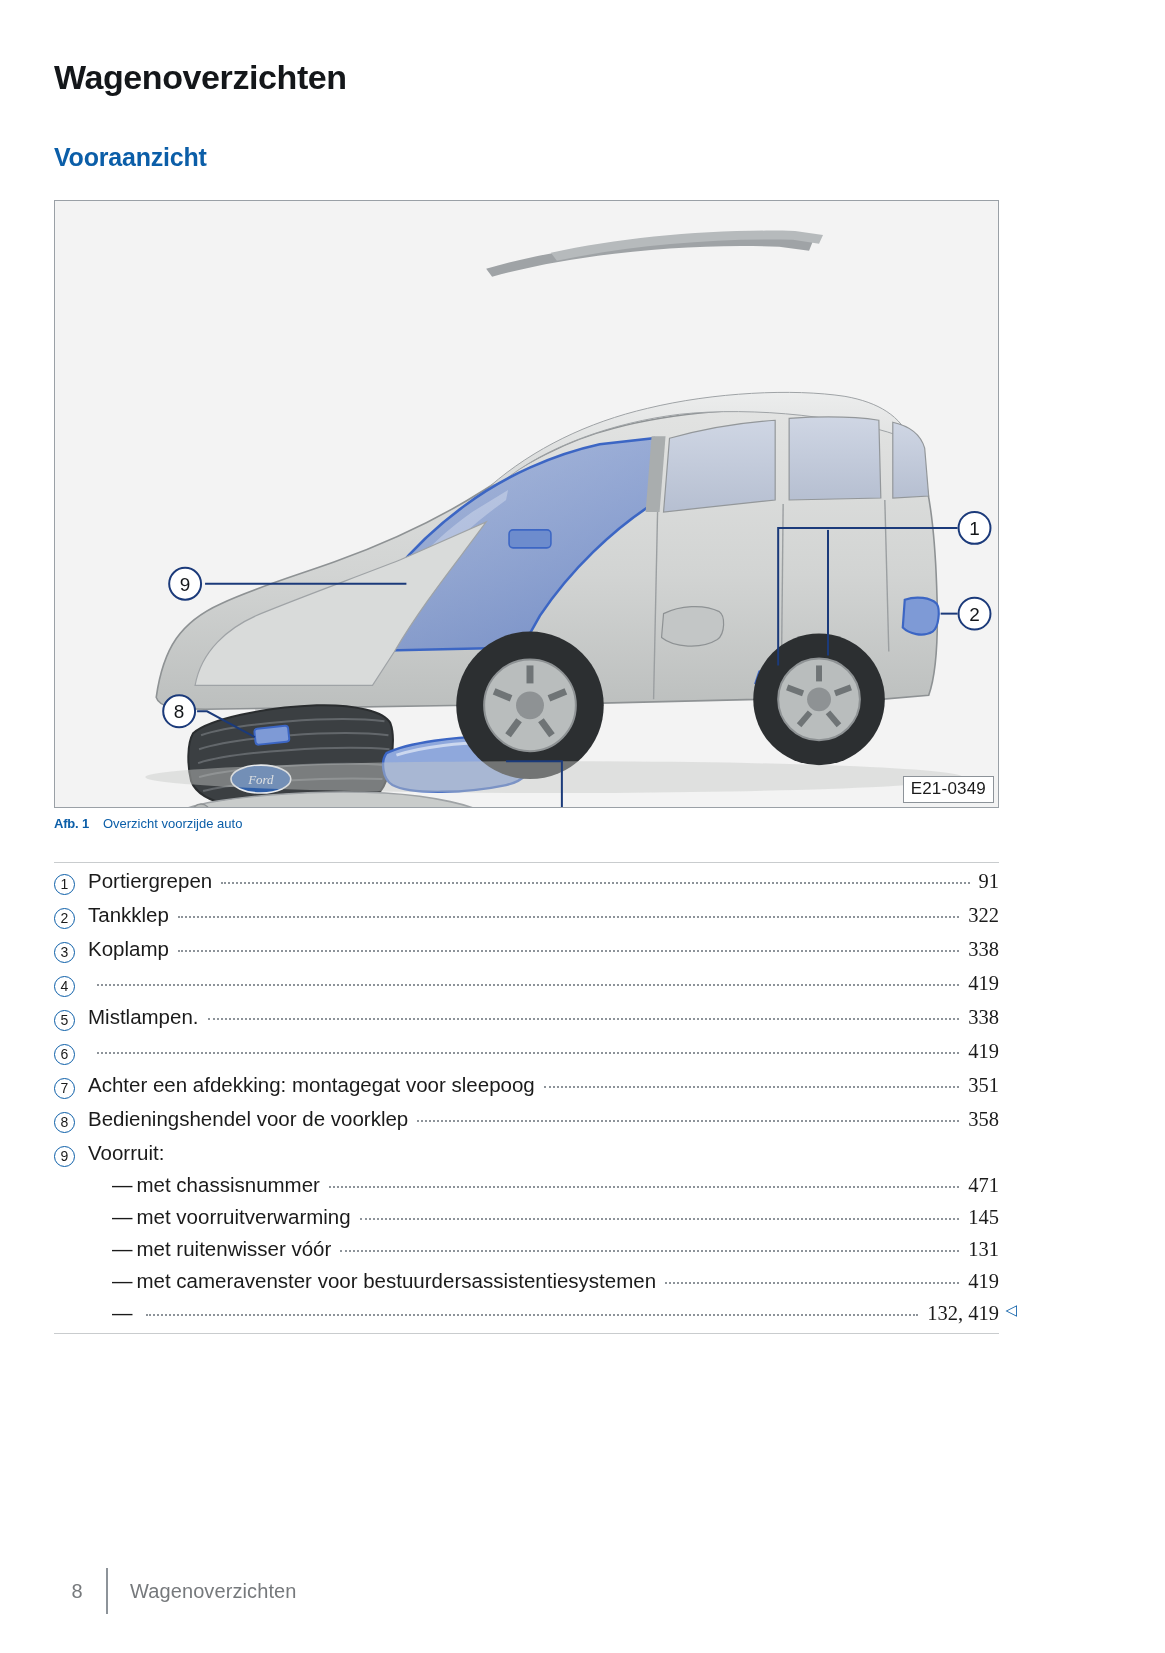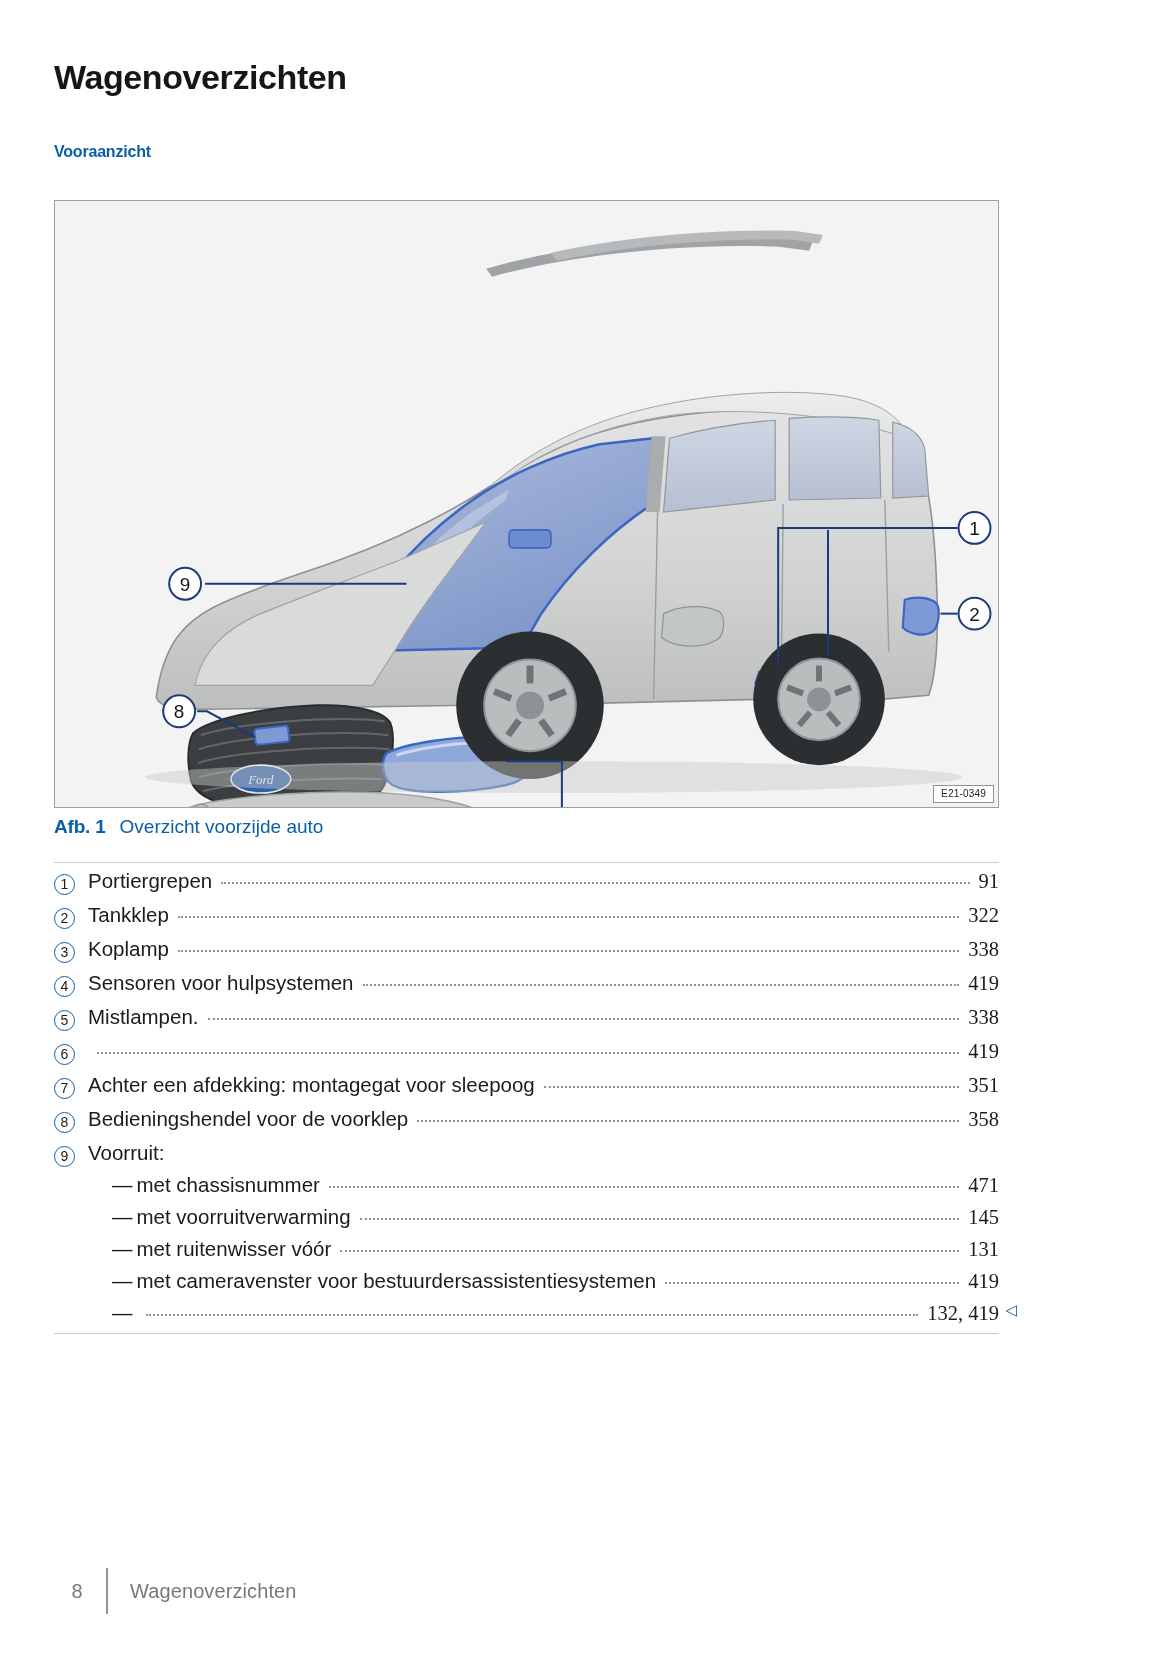--- a/index.html
+++ b/index.html
@@ -27,21 +27,21 @@
     top: 58px;
     font-size: 34px;
     font-weight: bold;
     letter-spacing: -0.4px;
     color: #14171a;
   }
   .h2 {
     position: absolute;
     left: 54px;
     top: 143px;
-    font-size: 16px;
+    font-size: 25px;
     font-weight: bold;
     letter-spacing: -0.2px;
     color: #0b5ea8;
   }
 
   
   .figure {
     position: absolute;
     left: 54px;
     top: 200px;
@@ -52,32 +52,32 @@
     overflow: hidden;
   }
   .figure svg { display: block; width: 100%; height: 100%; }
 
   .figcode {
     position: absolute;
     right: 4px;
     bottom: 4px;
     background: #ffffff;
     border: 1px solid #8d9399;
-    font-size: 10px;
+    font-size: 17px;
     padding: 2px 7px 3px 7px;
     letter-spacing: 0.2px;
     color: #1b1b1b;
     font-family: "Liberation Sans", sans-serif;
   }
 
   .figcaption {
     position: absolute;
     left: 54px;
     top: 816px;
-    font-size: 19px;
+    font-size: 13px;
     color: #0b5ea8;
     white-space: nowrap;
   }
   .figcaption .lbl { font-weight: bold; letter-spacing: -0.2px; }
   .figcaption .txt { font-weight: normal; margin-left: 14px; }
 
   
   .legend {
     position: absolute;
     left: 54px;
@@ -406,21 +406,20 @@
         </span>
       <span class="label">Koplamp</span>
       <span class="dots"></span>
       <span class="pg">338</span>
     </div>
 
     <div class="lrow">
       <span class="num">
           <span class="circnum">4</span>
         </span>
-      <span class="label">Sensoren voor hulpsystemen</span>
       <span class="dots"></span>
       <span class="pg">419</span>
     </div>
 
     <div class="lrow">
       <span class="num">
           <span class="circnum">5</span>
         </span>
       <span class="label">Mistlampen.</span>
       <span class="dots"></span>

